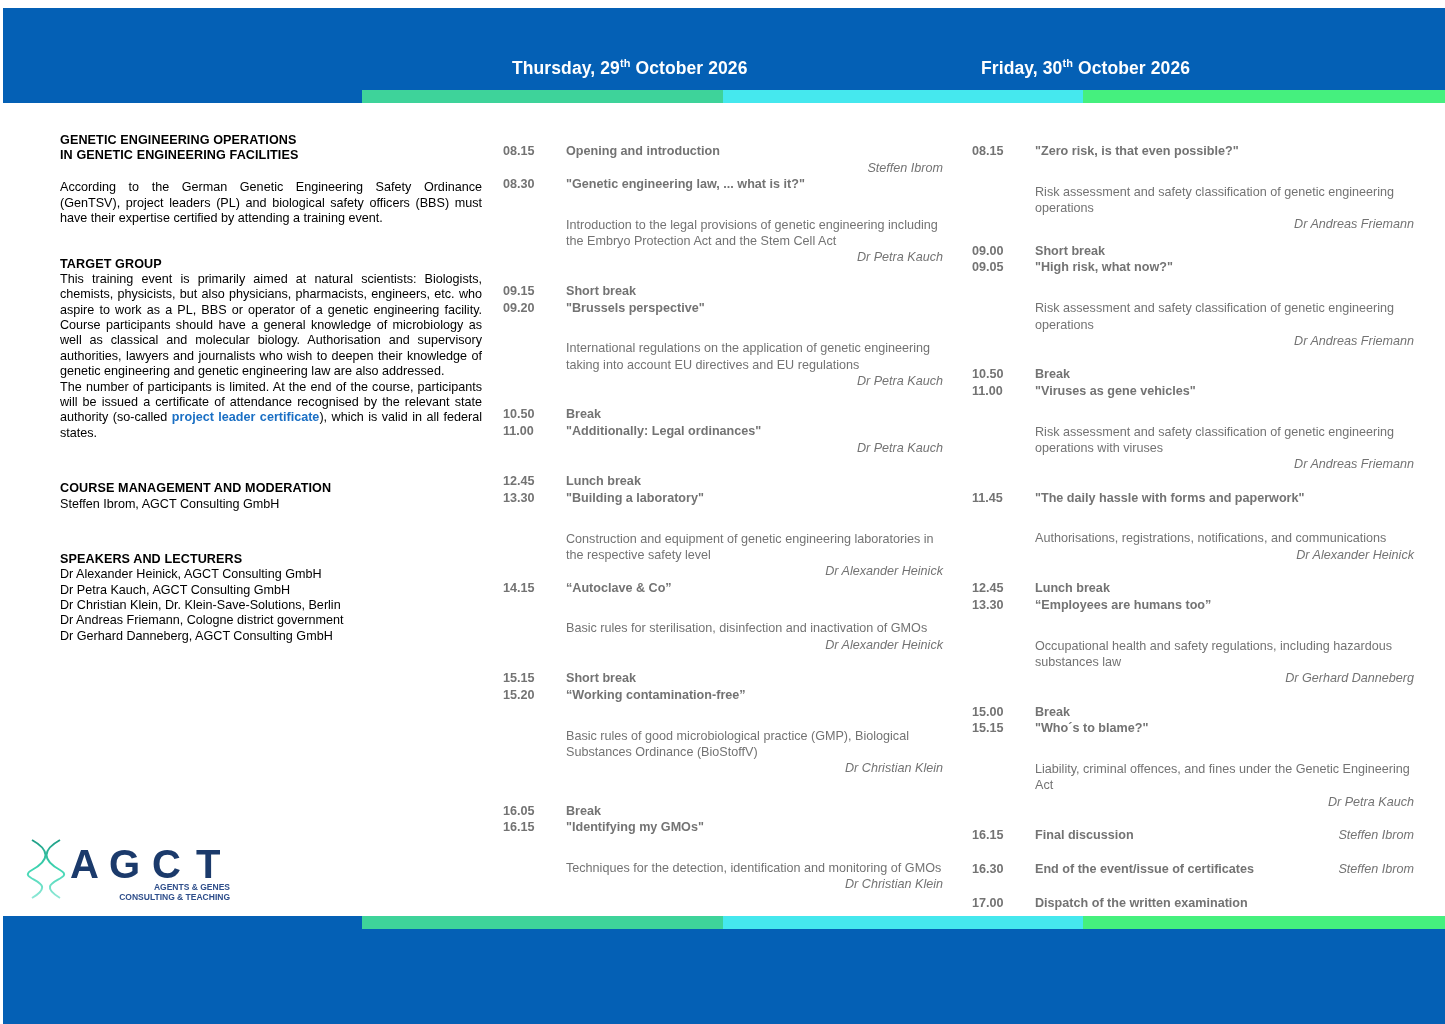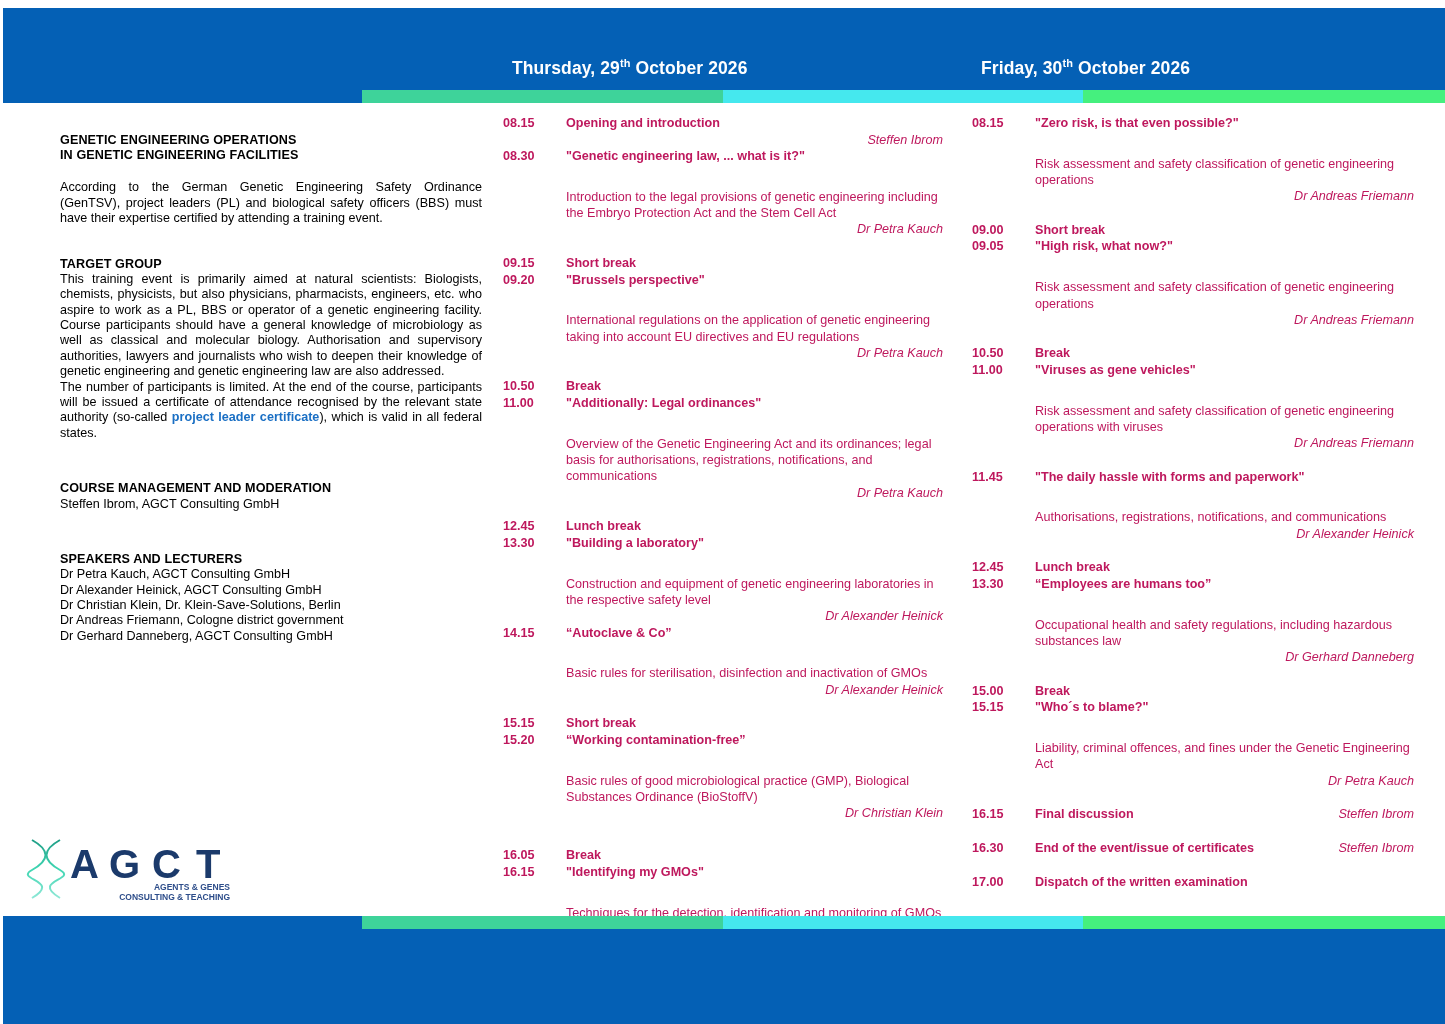--- a/index.html
+++ b/index.html
@@ -98,22 +98,22 @@
   .logo {
     position:absolute;
     left:26px; top:836px;
     width:212px; height:68px;
   }
   .logo svg { display:block; }
 
   
   .col-sched {
     position:absolute;
-    top:115px;
-    color:#be185d;
+    top:143px;
+    color:#737373;
   }
   #col-day1 { left:503px; width:440px; }
   #col-day2 { left:972px; width:442px; }
 
   .item { position:relative; margin-bottom:0; }
   .item-row { display:flex; align-items:flex-start; }
   .item-time {
     width:63px;
     flex:0 0 63px;
     font-weight:bold;
@@ -183,22 +183,22 @@
     <div class="gap-xxl"></div>
     <div class="heading">TARGET GROUP</div>
     <div class="para">This training event is primarily aimed at natural scientists: Biologists, chemists, physicists, but also physicians, pharmacists, engineers, etc. who aspire to work as a PL, BBS or operator of a genetic engineering facility. Course participants should have a general knowledge of microbiology as well as classical and molecular biology. Authorisation and supervisory authorities, lawyers and journalists who wish to deepen their knowledge of genetic engineering and genetic engineering law are also addressed.</div>
     <div class="para"><span>The number of participants is limited. At the end of the course, participants will be issued a certificate of attendance recognised by the relevant state authority (so-called </span><span class="link-blue">project leader certificate</span><span>), which is valid in all federal states.</span></div>
     <div class="gap-xl"></div>
     <div class="heading">COURSE MANAGEMENT AND MODERATION</div>
     <div class="name-line">Steffen Ibrom, AGCT Consulting GmbH</div>
     <div class="gap-xl"></div>
     <div class="heading">SPEAKERS AND LECTURERS</div>
     <div id="speakers-list">
+        <div class="name-line">Dr Alexander Heinick, AGCT Consulting GmbH</div>
         <div class="name-line">Dr Petra Kauch, AGCT Consulting GmbH</div>
-        <div class="name-line">Dr Alexander Heinick, AGCT Consulting GmbH</div>
         <div class="name-line">Dr Christian Klein, Dr. Klein-Save-Solutions, Berlin</div>
         <div class="name-line">Dr Andreas Friemann, Cologne district government</div>
         <div class="name-line">Dr Gerhard Danneberg, AGCT Consulting GmbH</div>
       </div>
   </div>
 
   <div class="logo">
     <svg width="212" height="68" viewBox="0 0 212 68" xmlns="http://www.w3.org/2000/svg">
       <defs>
         <linearGradient id="helixg" x1="0" y1="0" x2="0" y2="1">
@@ -272,21 +272,20 @@
           <div class="item-body">
             <div class="item-title">Break</div>
           </div>
         </div>
       </div>
       <div class="item">
         <div class="item-row">
           <div class="item-time">11.00</div>
           <div class="item-body">
             <div class="item-title">"Additionally: Legal ordinances"</div>
-            <div class="item-desc">Overview of the Genetic Engineering Act and its ordinances; legal basis for authorisations, registrations, notifications, and communications</div>
             <div class="item-speaker">Dr Petra Kauch</div>
           </div>
         </div>
       </div>
       <div class="item" style="margin-top: 17px;">
         <div class="item-row">
           <div class="item-time">12.45</div>
           <div class="item-body">
             <div class="item-title">Lunch break</div>
           </div>
@@ -354,21 +353,21 @@
       <div class="item">
         <div class="item-row">
           <div class="item-time">08.15</div>
           <div class="item-body">
             <div class="item-title">"Zero risk, is that even possible?"</div>
             <div class="item-desc">Risk assessment and safety classification of genetic engineering operations</div>
             <div class="item-speaker">Dr Andreas Friemann</div>
           </div>
         </div>
       </div>
-      <div class="item" style="margin-top: 17px;">
+      <div class="item" style="margin-top: 10px;">
         <div class="item-row">
           <div class="item-time">09.00</div>
           <div class="item-body">
             <div class="item-title">Short break</div>
           </div>
         </div>
       </div>
       <div class="item">
         <div class="item-row">
           <div class="item-time">09.05</div>

